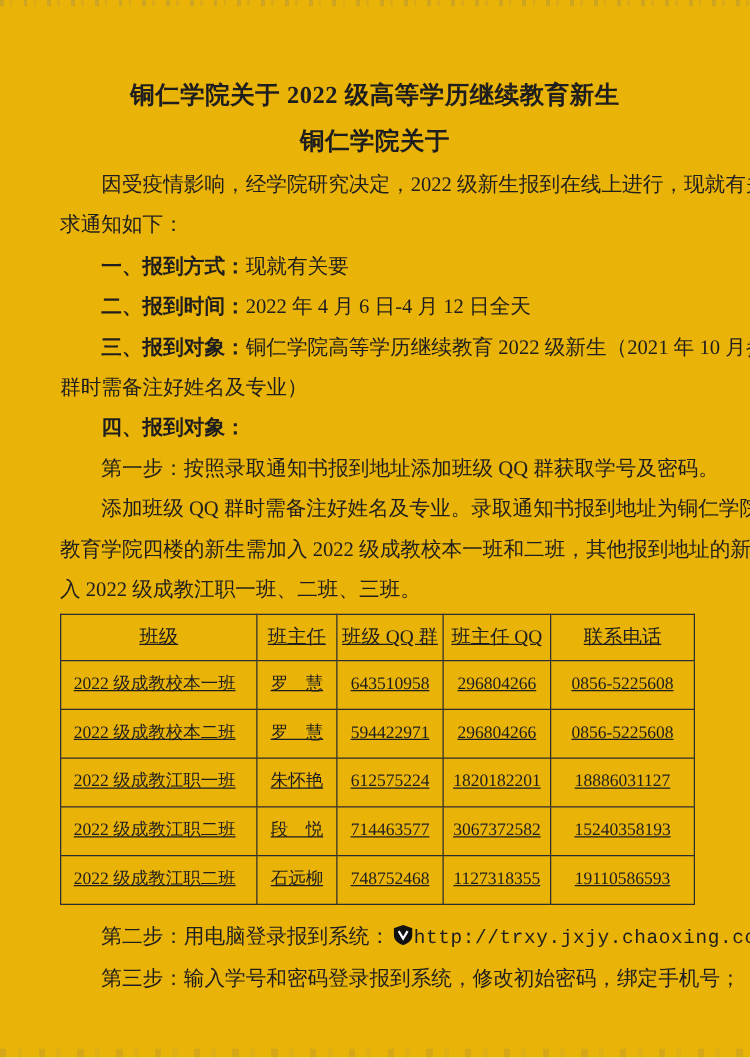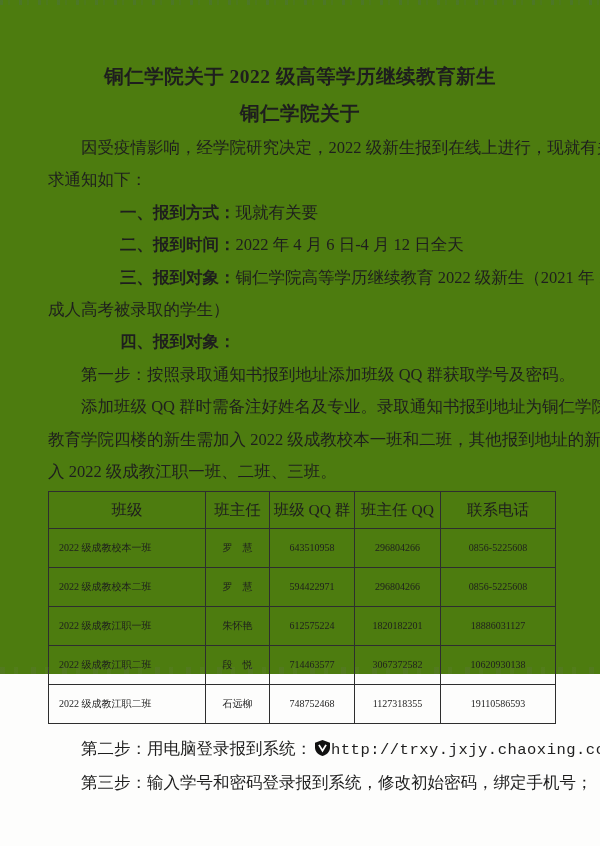--- a/index.html
+++ b/index.html
@@ -5,22 +5,22 @@
   * { margin: 0; padding: 0; box-sizing: border-box; }
   html, body {
     width: 600px; height: 846px;
     overflow: hidden;
     background: #fdfdfc;
     font-family: "Liberation Serif", "DejaVu Serif", serif;
     color: #1e1e1e;
   }
   .page {
     position: relative;
-    width: 600px; height: 674px;
-    background: #4d7c0f;
+    width: 600px; height: 846px;
+    background: #eab308;
   }
   
   .artifact-top {
     position: absolute; top: 0; left: 0; width: 100%; height: 5px;
     background-image: repeating-linear-gradient(90deg,
       rgba(75,95,150,0.22) 0 3px, transparent 3px 8px,
       rgba(75,95,150,0.12) 8px 10px, transparent 10px 19px);
     opacity: .8;
   }
   .artifact-bottom {
@@ -37,49 +37,50 @@
     font-weight: 700;
     letter-spacing: .5px;
   }
   .content {
     padding: 0 38px 0 48px;
     font-size: 16.5px;
     line-height: 32.4px;
   }
   .line { white-space: nowrap; }
   .indent { padding-left: 33px; }
-  .lbl { font-weight: 700; margin-left: 39px; }
+  .lbl { font-weight: 700; }
   .url {
     font-family: "Liberation Mono", "DejaVu Sans Mono", monospace;
     font-size: 15.5px;
     letter-spacing: .5px;
   }
   .shield {
     display: inline-block;
     width: 15px; height: 16px;
     vertical-align: -2px;
     margin: 0 1px 0 3px;
   }
   table {
     border-collapse: collapse;
     margin-top: 3px;
     table-layout: fixed;
     width: 507px;
+    text-decoration: underline;
   }
   table, th, td { border: 1.4px solid #2e2e2e; }
   th {
     height: 37px;
     font-weight: 400;
     font-size: 15.5px;
     text-align: center;
     white-space: nowrap;
   }
   td {
     height: 39px;
-    font-size: 10px;
+    font-size: 14px;
     text-align: center;
     white-space: nowrap;
   }
   td.cls { text-align: left; padding-left: 10px; }
   .steps { margin-top: 9px; }
 </style>
 </head>
 <body>
 
 <div class="page">
@@ -93,21 +94,21 @@
   <div class="content">
 
     <div class="line indent">因受疫情影响，经学院研究决定，2022 级新生报到在线上进行，现就有关要</div>
     <div class="line">求通知如下：</div>
 
     <div class="line indent"><span class="lbl">一、报到方式：</span><span>现就有关要</span></div>
 
     <div class="line indent"><span class="lbl">二、报到时间：</span><span>2022 年 4 月 6 日-4 月 12 日全天</span></div>
 
     <div class="line indent"><span class="lbl">三、报到对象：</span><span>铜仁学院高等学历继续教育 2022 级新生（2021 年 10 月参加</span></div>
-    <div class="line">成人高考被录取的学生）</div>
+    <div class="line">群时需备注好姓名及专业）</div>
 
     <div class="line indent"><span class="lbl">四、报到对象：</span></div>
 
     <div class="line indent">第一步：按照录取通知书报到地址添加班级 QQ 群获取学号及密码。</div>
 
     <div class="line indent">添加班级 QQ 群时需备注好姓名及专业。录取通知书报到地址为铜仁学院继续</div>
     <div class="line">教育学院四楼的新生需加入 2022 级成教校本一班和二班，其他报到地址的新生加</div>
     <div class="line">入 2022 级成教江职一班、二班、三班。</div>
 
     <table>
@@ -145,21 +146,21 @@
         <td>朱怀艳</td>
         <td>612575224</td>
         <td>1820182201</td>
         <td>18886031127</td>
       </tr>
       <tr>
         <td class="cls">2022 级成教江职二班</td>
         <td>段　悦</td>
         <td>714463577</td>
         <td>3067372582</td>
-        <td>10620930138</td>
+        <td>15240358193</td>
       </tr>
       <tr>
         <td class="cls">2022 级成教江职二班</td>
         <td>石远柳</td>
         <td>748752468</td>
         <td>1127318355</td>
         <td>19110586593</td>
       </tr>
     </tbody>
       </table>

